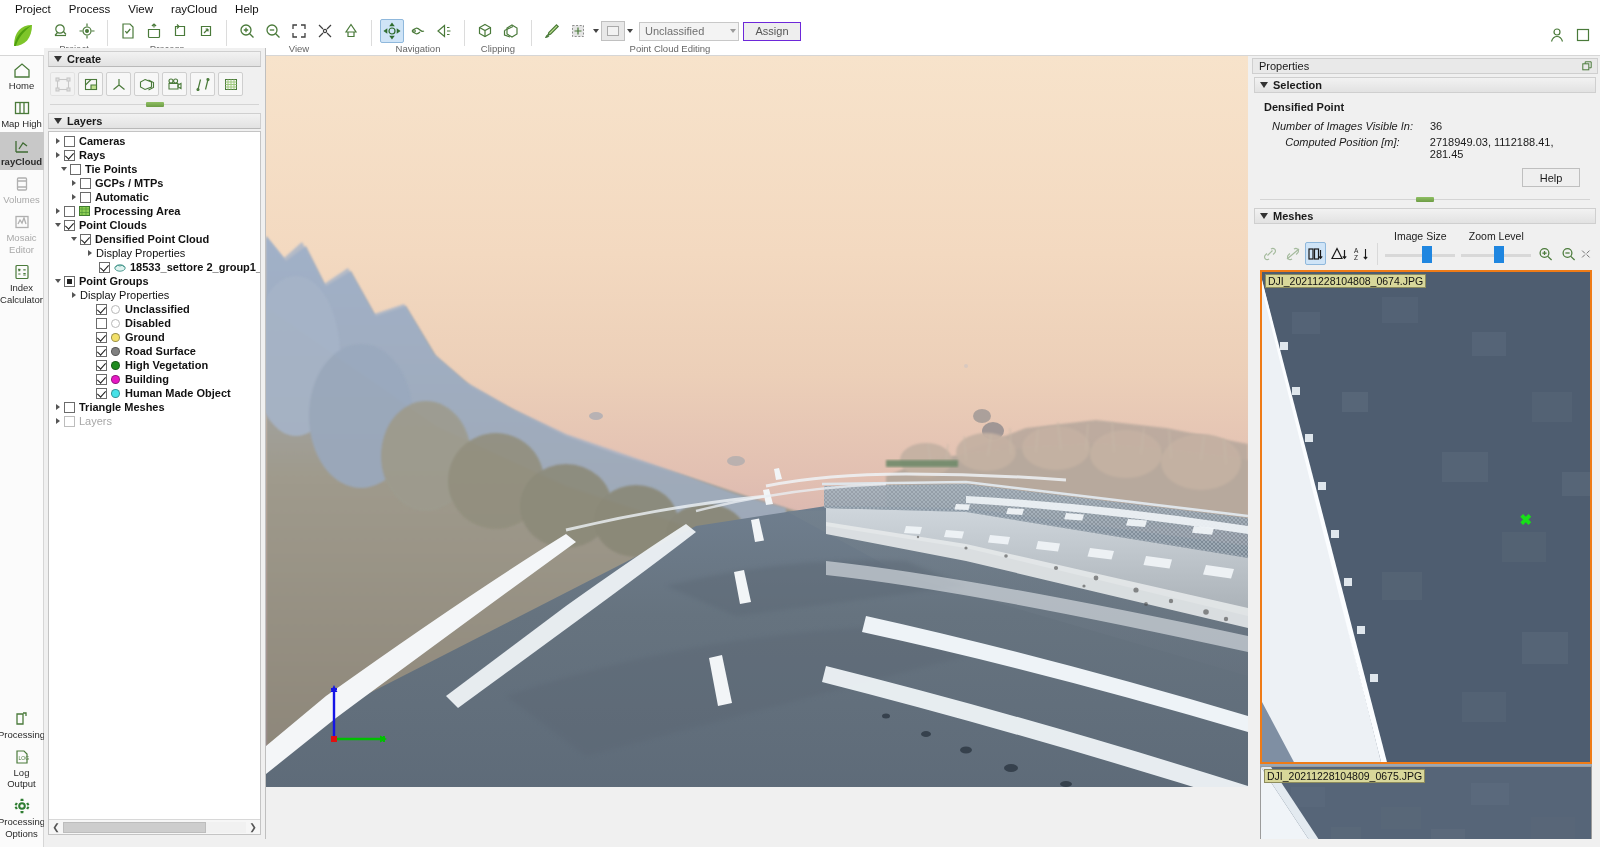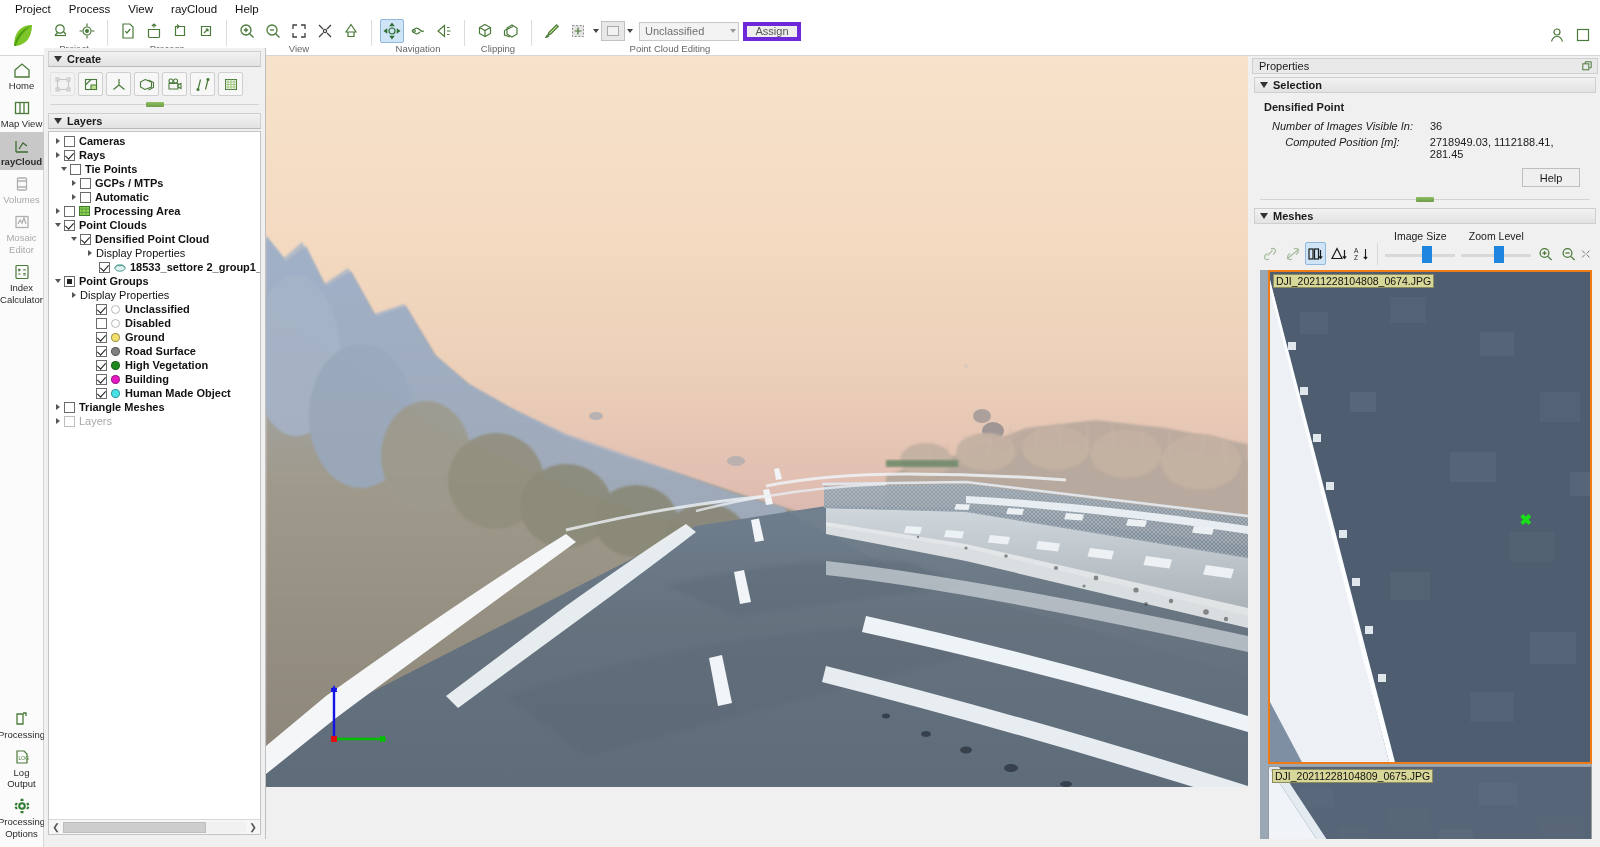--- a/index.html
+++ b/index.html
@@ -44,21 +44,21 @@
   .caret{ width:10px;height:24px;display:flex;align-items:center;justify-content:center;cursor:default;}
   .caret:after{content:"";border-left:3.5px solid transparent;border-right:3.5px solid transparent;border-top:4px solid #444;}
   .combo{
     width:100px;height:19px;background:#f3f3f3;border:1px solid #c8c8c8;
     display:flex;align-items:center;padding:0 2px 0 5px;font-size:11px;color:#6f6f6f;
     margin-left:4px; justify-content:space-between;
   }
   .combo .cv{overflow:hidden;white-space:nowrap;}
   .combo .ca{border-left:3.5px solid transparent;border-right:3.5px solid transparent;border-top:4px solid #9a9a9a;}
   .assignbtn{
-    height:19px;min-width:58px;background:#eeeeee;border:4px solid #6d28d9;
+    height:19px;min-width:58px;background:#eeeeee;border:1px solid #6d28d9;
     font-size:11px;color:#555;display:flex;align-items:center;justify-content:center;margin-left:4px;
   }
   .swatchbtn{width:24px;height:20px;border:1px solid #c0c0c0;background:#e8e8e8;display:flex;align-items:center;justify-content:center;}
   .ribbon-right{ margin-left:auto; display:flex; align-items:center; height:34px; padding-right:4px;}
 
   
   .rail{
     position:absolute; left:0; top:56px; width:44px; height:791px;
     background:#fbfbfb; border-right:1px solid #d6d6d6;
     display:flex; flex-direction:column; align-items:center;
@@ -169,21 +169,21 @@
   .ibtn{ width:25px;height:23px;display:flex;align-items:center;justify-content:center;border:1px solid transparent;border-radius:2px;}
   .ibtn.on{ background:#cfe4f7;border-color:#8fb8dc; }
   .ibtn.dis{ opacity:.45; }
   .sliderbox{ display:flex; flex-direction:column; align-items:center; margin:0 2px; }
   .sliderbox .sl{ font-size:10.5px; color:#1a1a1a; margin-bottom:3px; white-space:nowrap;}
   .track{ width:70px; height:20px; position:relative; display:flex; align-items:center;}
   .track .bar{ position:absolute; left:0; right:0; top:9px; height:3px; background:#d8d8d8;}
   .track .knob{ position:absolute; width:10px; height:17px; background:#1f86e0; top:1px; }
   .vsepsm{ width:1px;height:22px;background:#d9d9d9;margin:0 4px;}
   .imglist{ flex:1; margin:0 4px 4px 6px; background:#9aa7b5; overflow:hidden; position:relative;}
-  .thumb{ position:relative; overflow:hidden;margin-left:8px; }
+  .thumb{ position:relative; overflow:hidden; }
   .thumb.sel{ border:2px solid #ef7b16; }
   .thumb.un{ border:1px solid #9b9b9b; }
   .thumblbl{
     position:absolute; left:3px; top:2px; background:#d8d79a; color:#111;
     font-size:10.5px; padding:0 2px; border:1px solid #8d8c5e; font-weight:500; white-space:nowrap;
   }
   .marker{ position:absolute; color:#17e017; font-size:15px; line-height:15px; font-weight:bold; }
   svg{ display:block; }
 </style>
 </head>
@@ -395,21 +395,21 @@
         <path d="M3 9 L10 3 L17 9 V16 H3 Z"></path>
       </svg>
       <div class="rn">Home</div>
     </div>
 
     <div class="railitem">
       <svg width="20" height="18" viewBox="0 0 20 18" fill="none" stroke="#4a7a3a" stroke-width="1.3">
         <rect x="3.5" y="3.5" width="13" height="11"></rect>
           <path d="M8 3.5 v11 M12 3.5 v11"></path>
       </svg>
-      <div class="rn">Map View</div>
+      <div class="rn">Map High</div>
     </div>
 
     <div class="railitem sel">
       <svg width="20" height="18" viewBox="0 0 20 18" fill="none" stroke="#3f6b33" stroke-width="1.3">
         <path d="M4 15 V4 M4 15 H16"></path>
           <path d="M7 12 l4 -6 l4 3" stroke="#3f6b33"></path>
       </svg>
       <div class="rn">rayCloud</div>
     </div>
 

